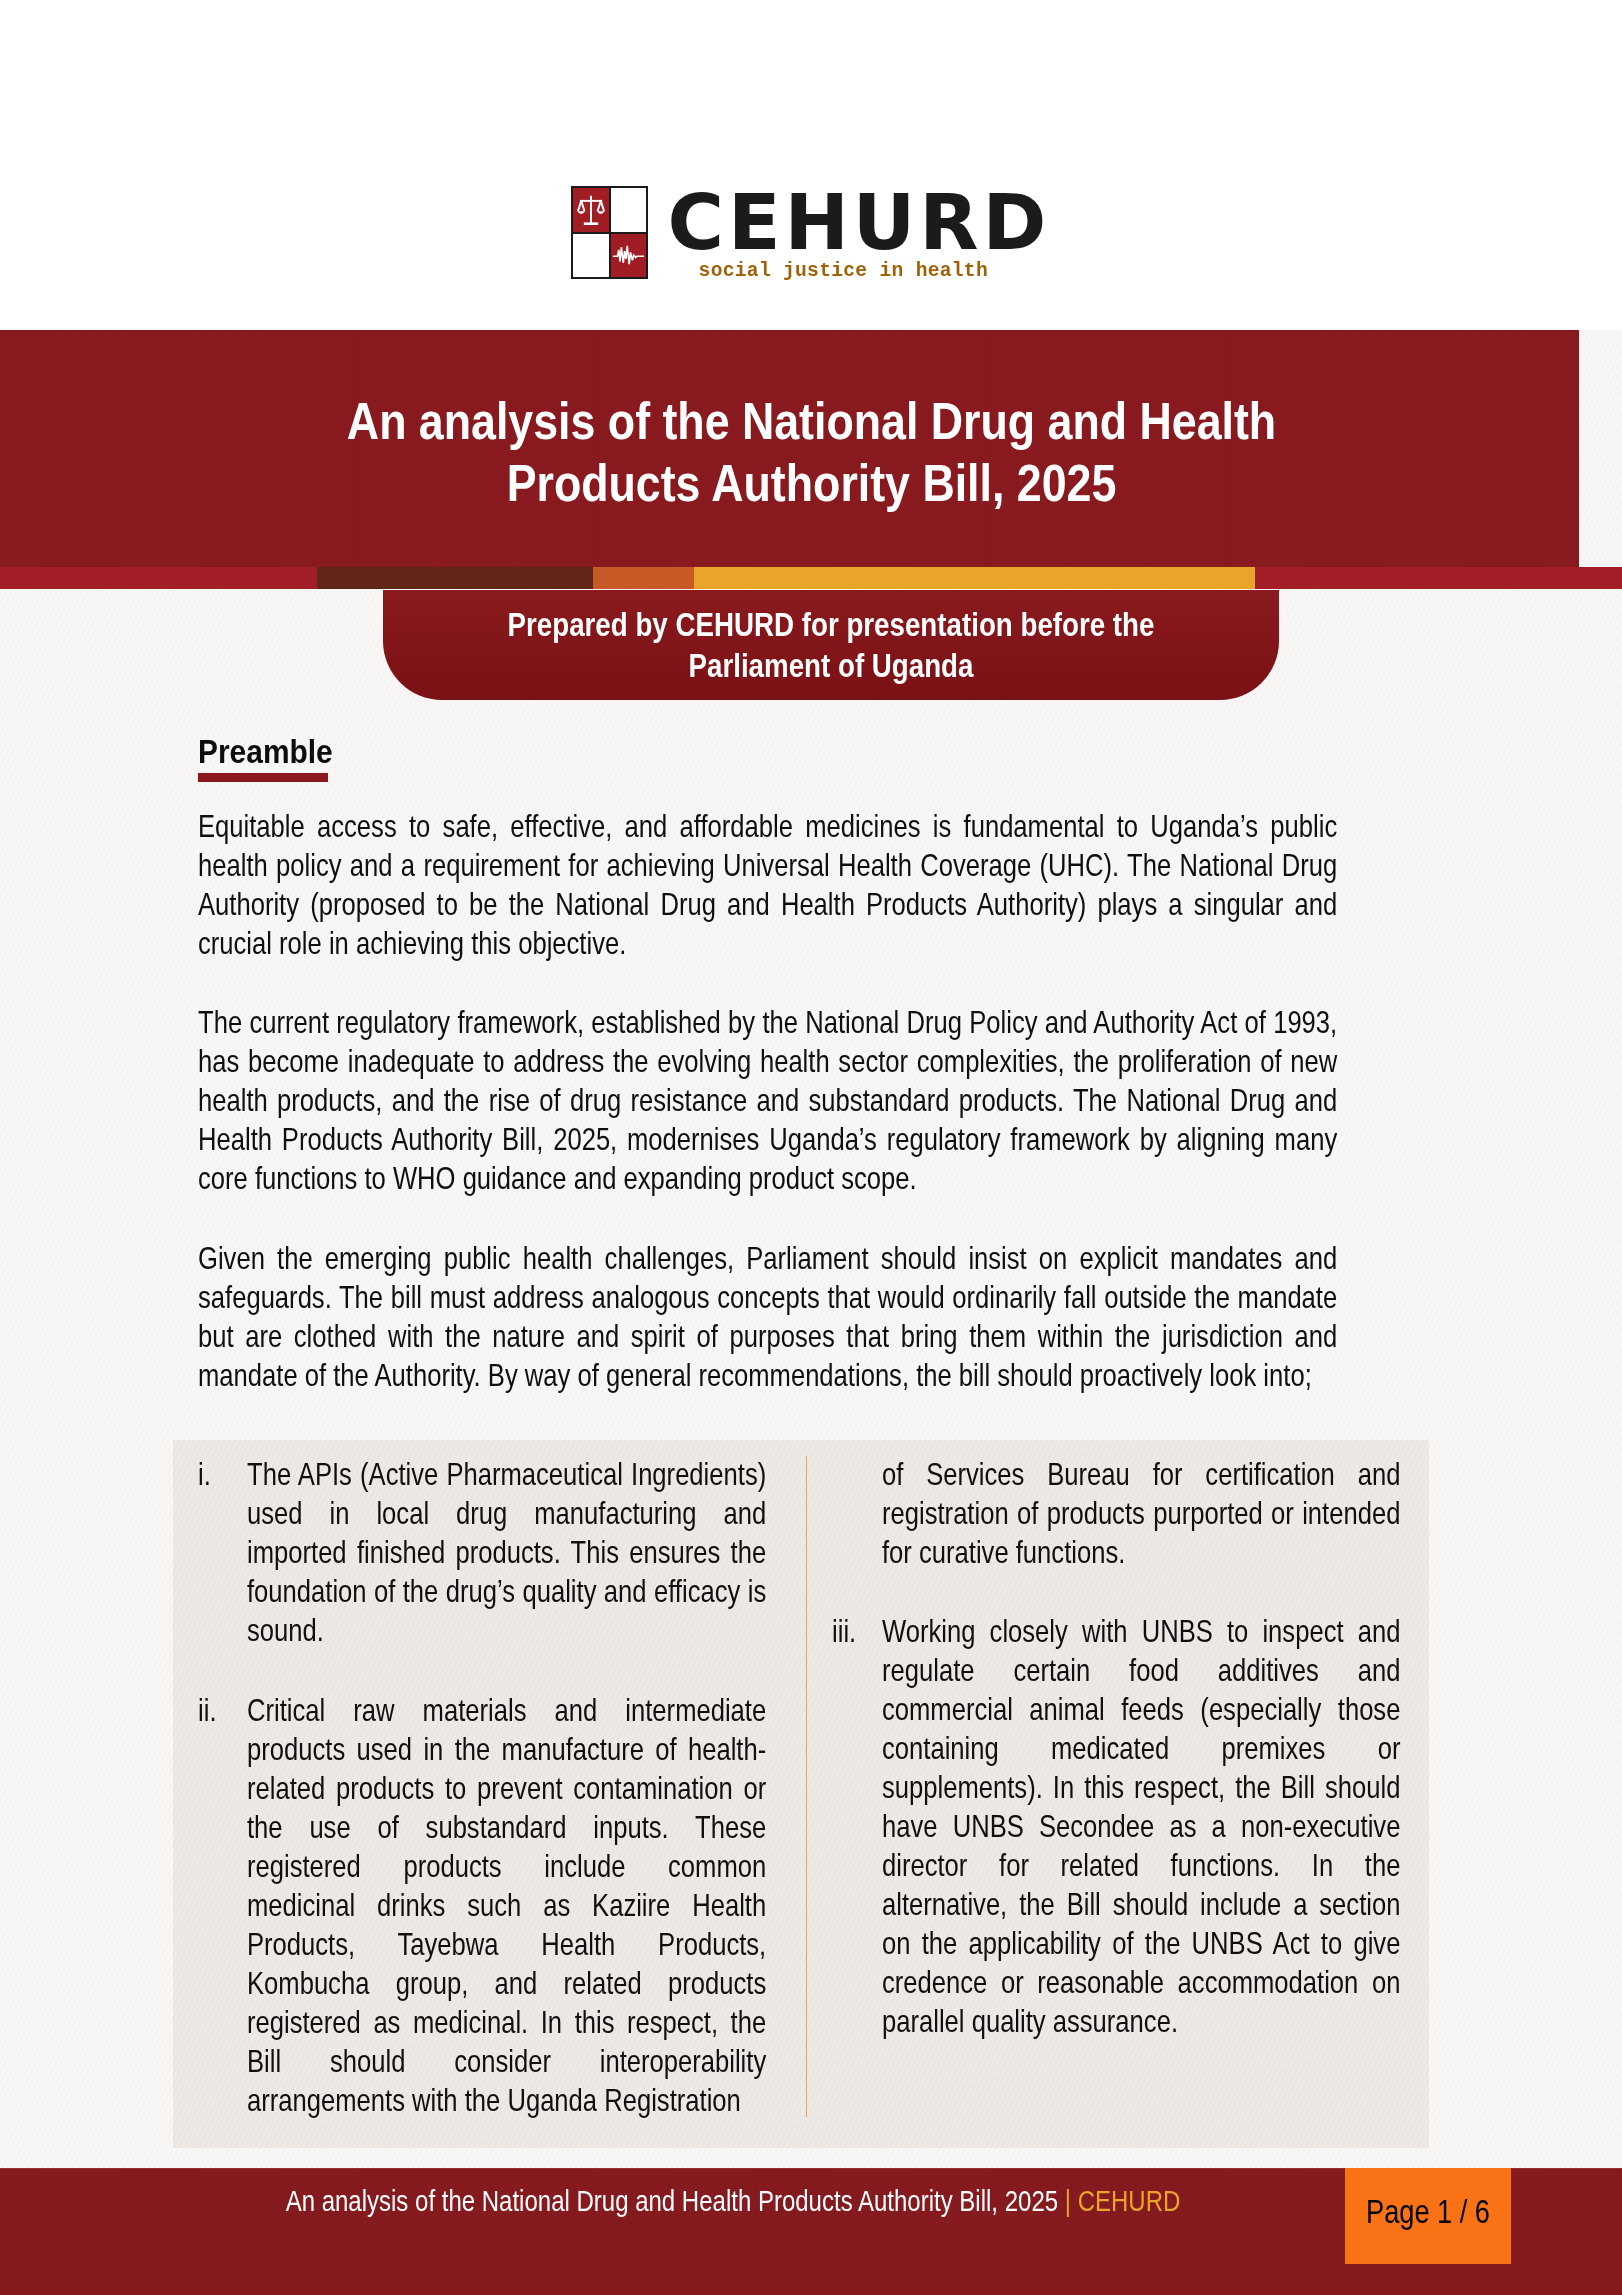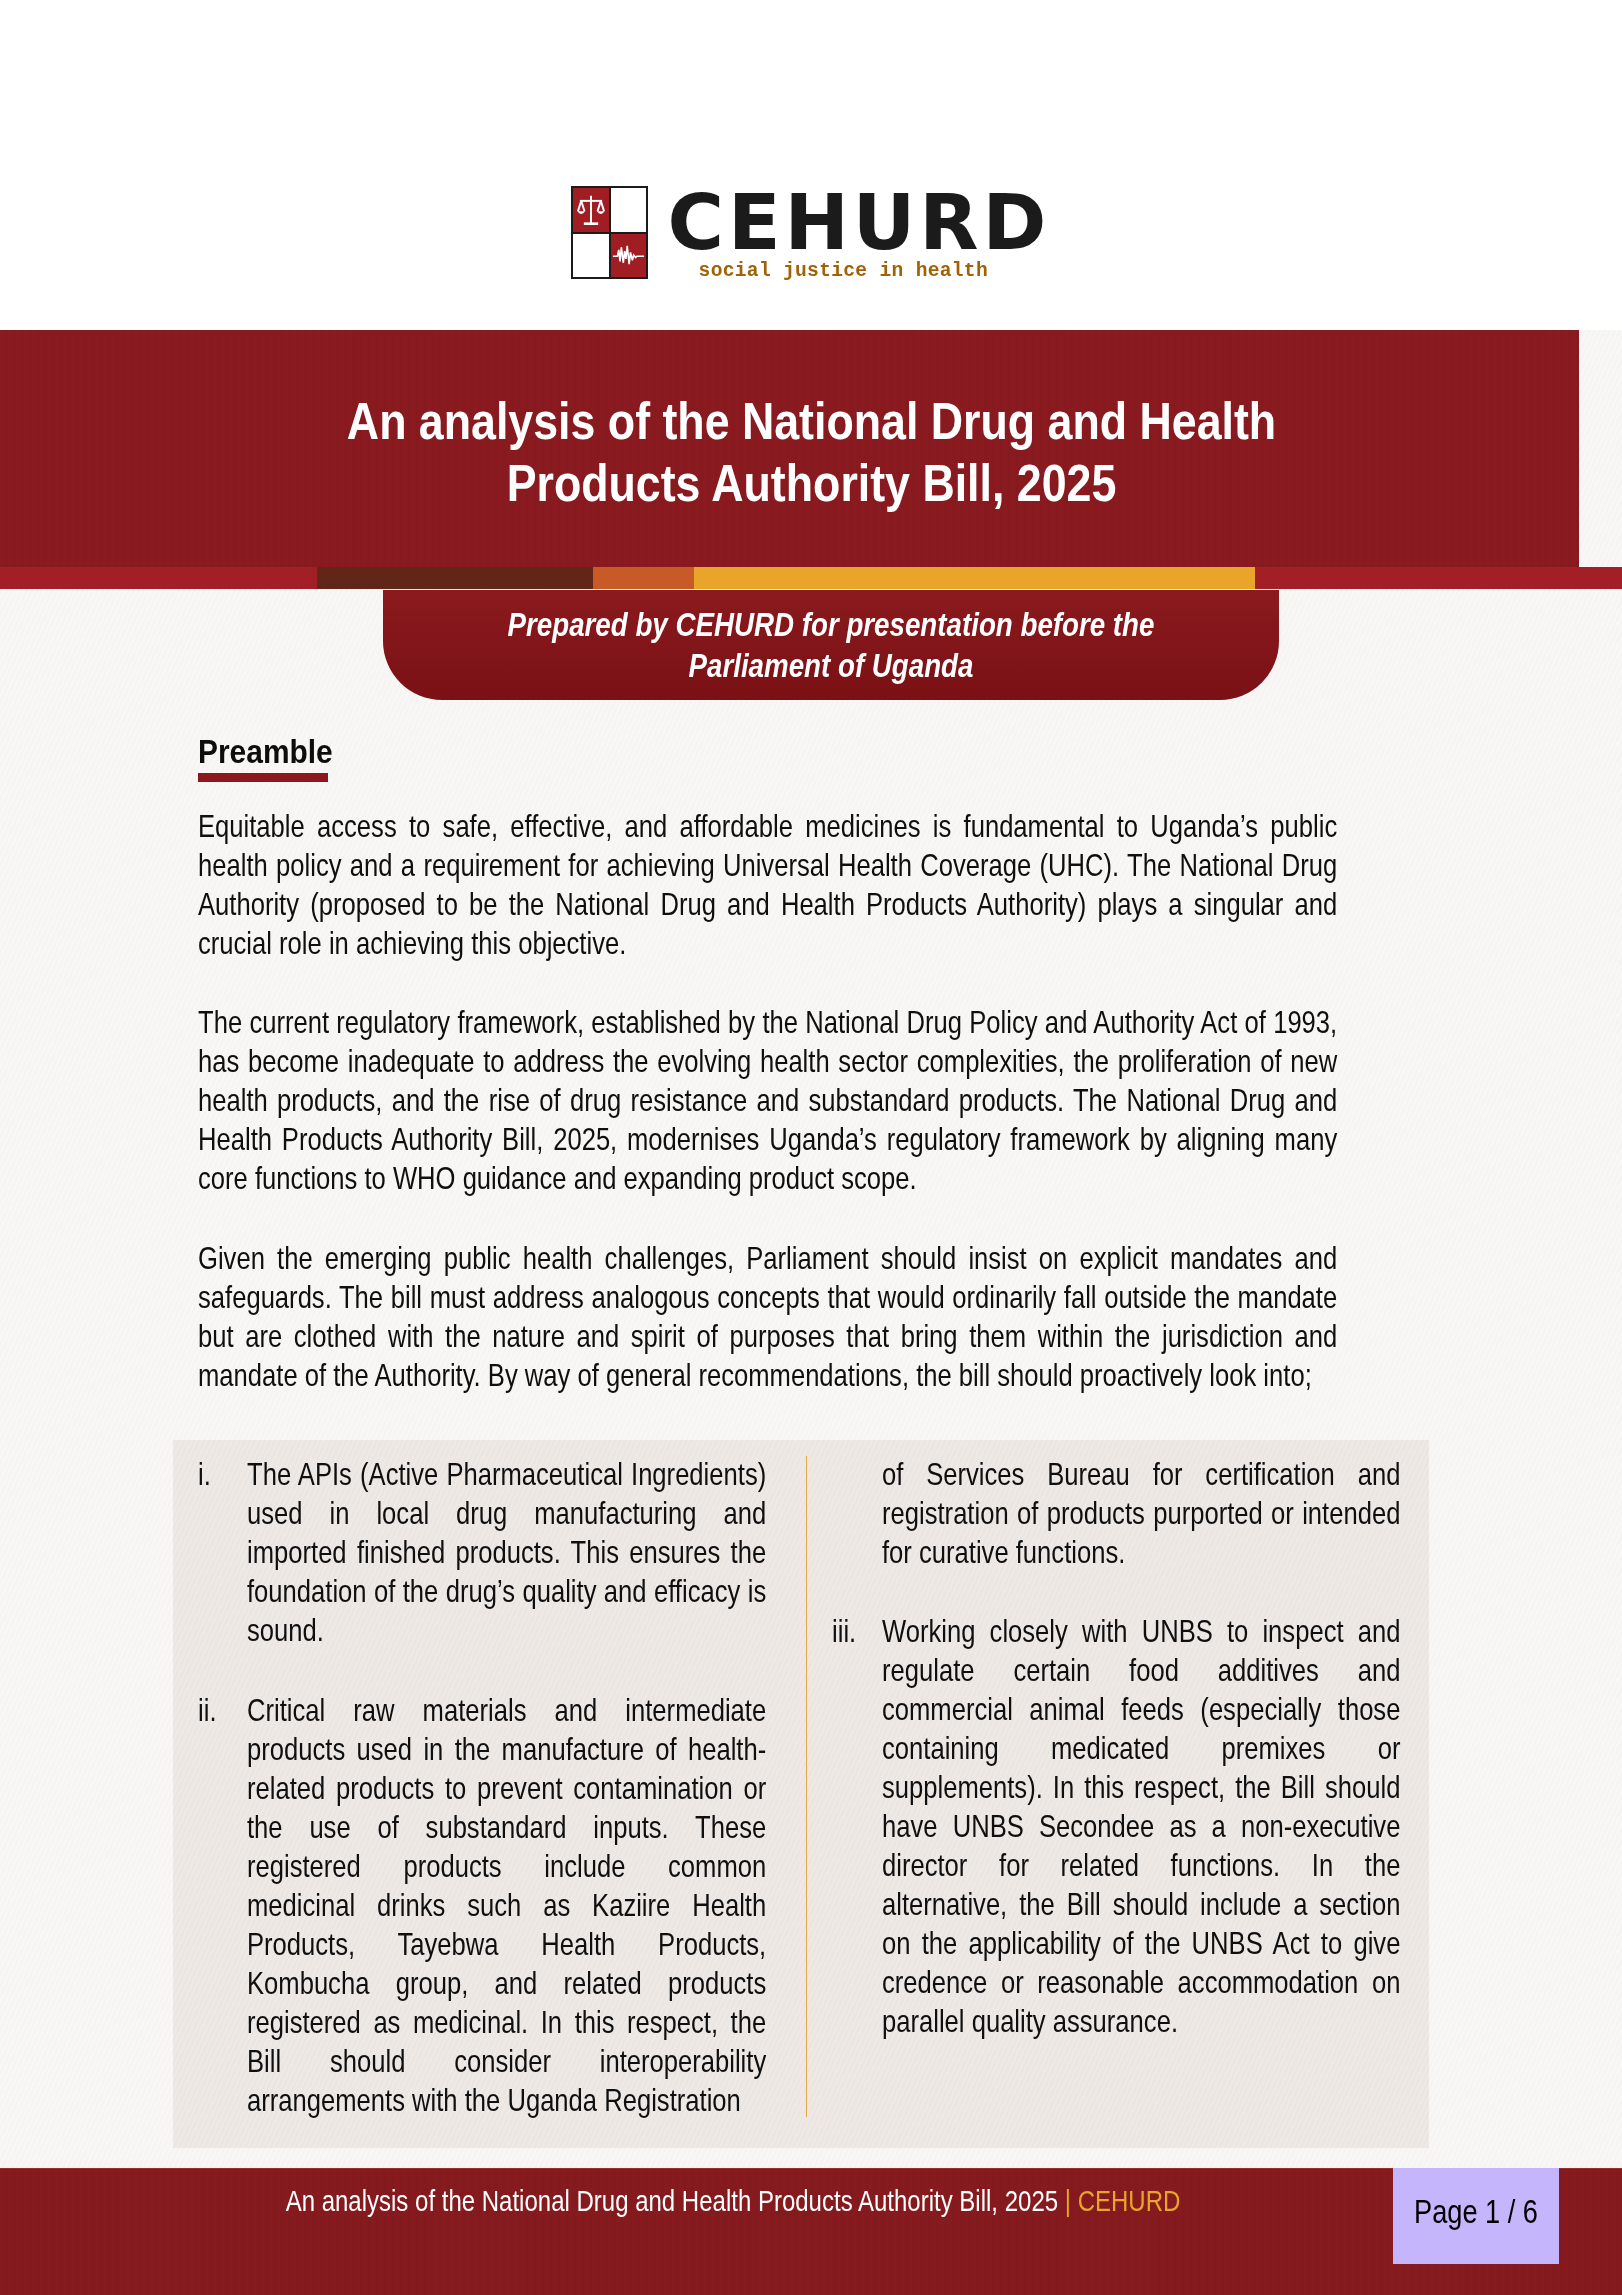--- a/index.html
+++ b/index.html
@@ -50,21 +50,20 @@
   .stripe.red1 { left:0; width:317px; background:#a31f27; }
   .stripe.brown { left:317px; width:276px; background:#622619; }
   .stripe.orange { left:593px; width:101px; background:#c85a28; }
   .stripe.yellow { left:694px; width:561px; background:#e9a42a; }
   .stripe.red2 { left:1255px; width:368px; background:#a31f27; }
 
   .sub-banner {
     position:absolute; left:383px; top:590px; width:896px; height:110px;
     background:linear-gradient(180deg, #8a1a1e, #7a1115);
     border-radius:0 0 59px 59px;
-    font-style:italic;
   }
   .sub-text {
     position:absolute; left:0; top:14.4px; width:100%; text-align:center; color:#fff;
     font-weight:bold; font-size:33px; line-height:41px;
     transform:scaleX(0.84); transform-origin:center top;
   }
 
   
   .preamble-h {
     position:absolute; left:198px; top:732px; font-weight:bold; font-size:34px;
@@ -101,21 +100,21 @@
     background:repeating-linear-gradient(90deg, #861a1f 0 3.9px, #831a1e 3.9px 7.9px);
     border-top:1.3px solid #9b2b2d;
   }
   .footer-text {
     position:absolute; left:0; top:2184px; width:1466px; text-align:center;
     font-size:30px; color:#fff; transform:scaleX(0.8); transform-origin:733px top;
   }
   .footer-sep { color:#e9a42a; }
   .footer-brand { color:#e9a42a; }
   .page-box {
-    position:absolute; left:1345px; top:2168px; width:166px; height:96px; background:#c4b5fd;margin-left:48px;
+    position:absolute; left:1345px; top:2168px; width:166px; height:96px; background:#f97316;
   }
   .page-label {
     position:absolute; left:0; top:23.6px; width:100%; text-align:center; font-size:34px; color:#000;
     transform:scaleX(0.8); transform-origin:center top;
   }
 </style>
 </head>
 <body>
 
 <div class="top-white"></div>

